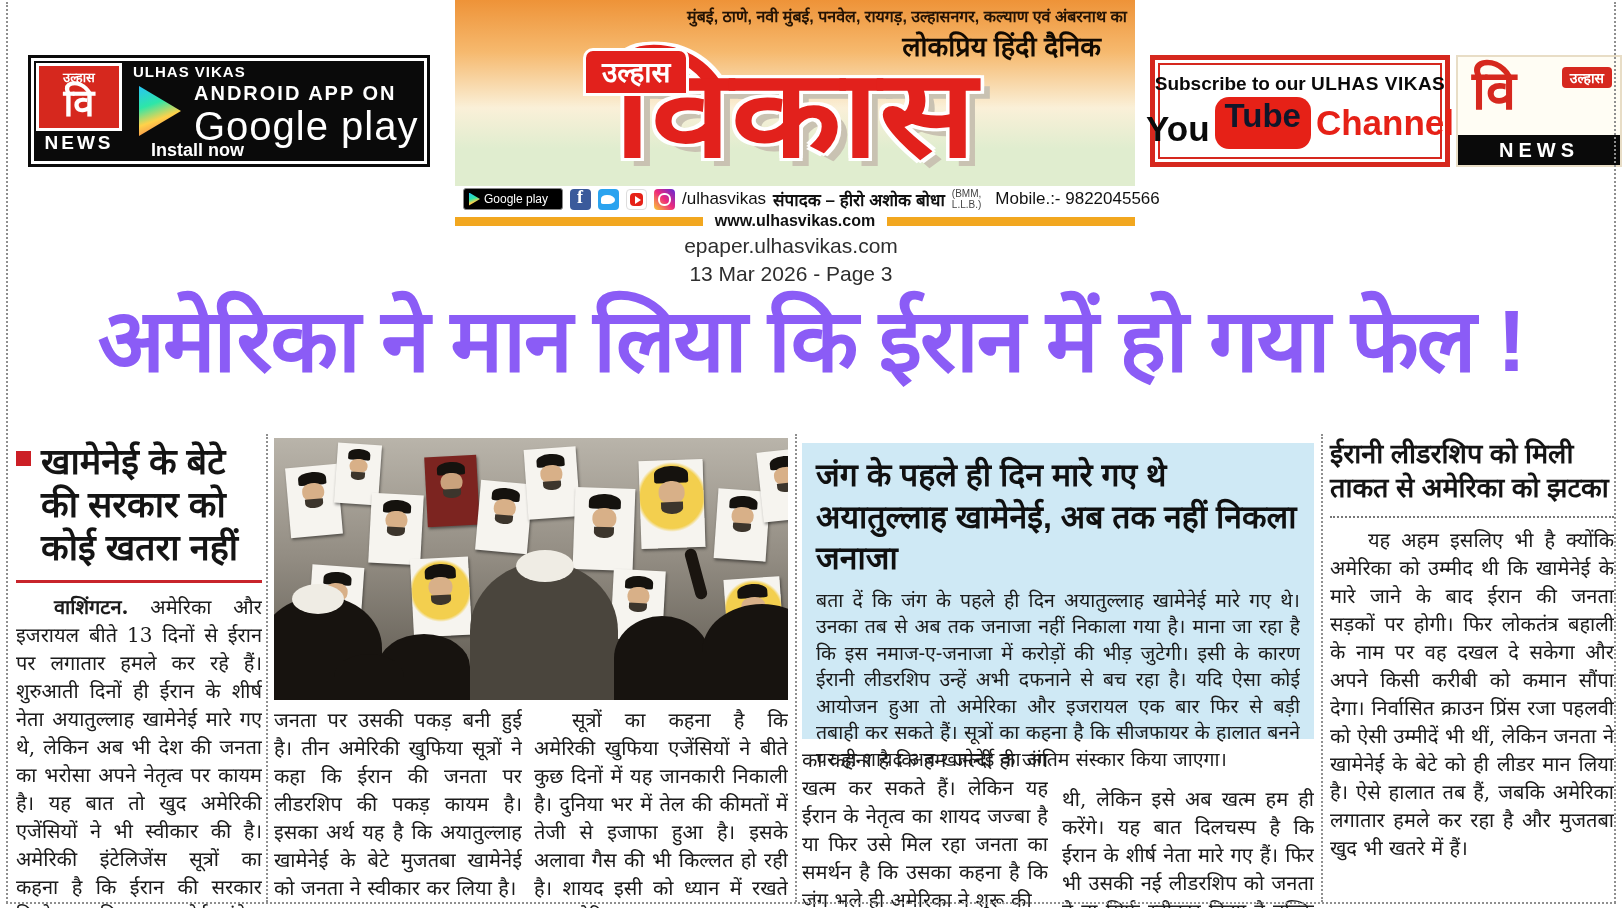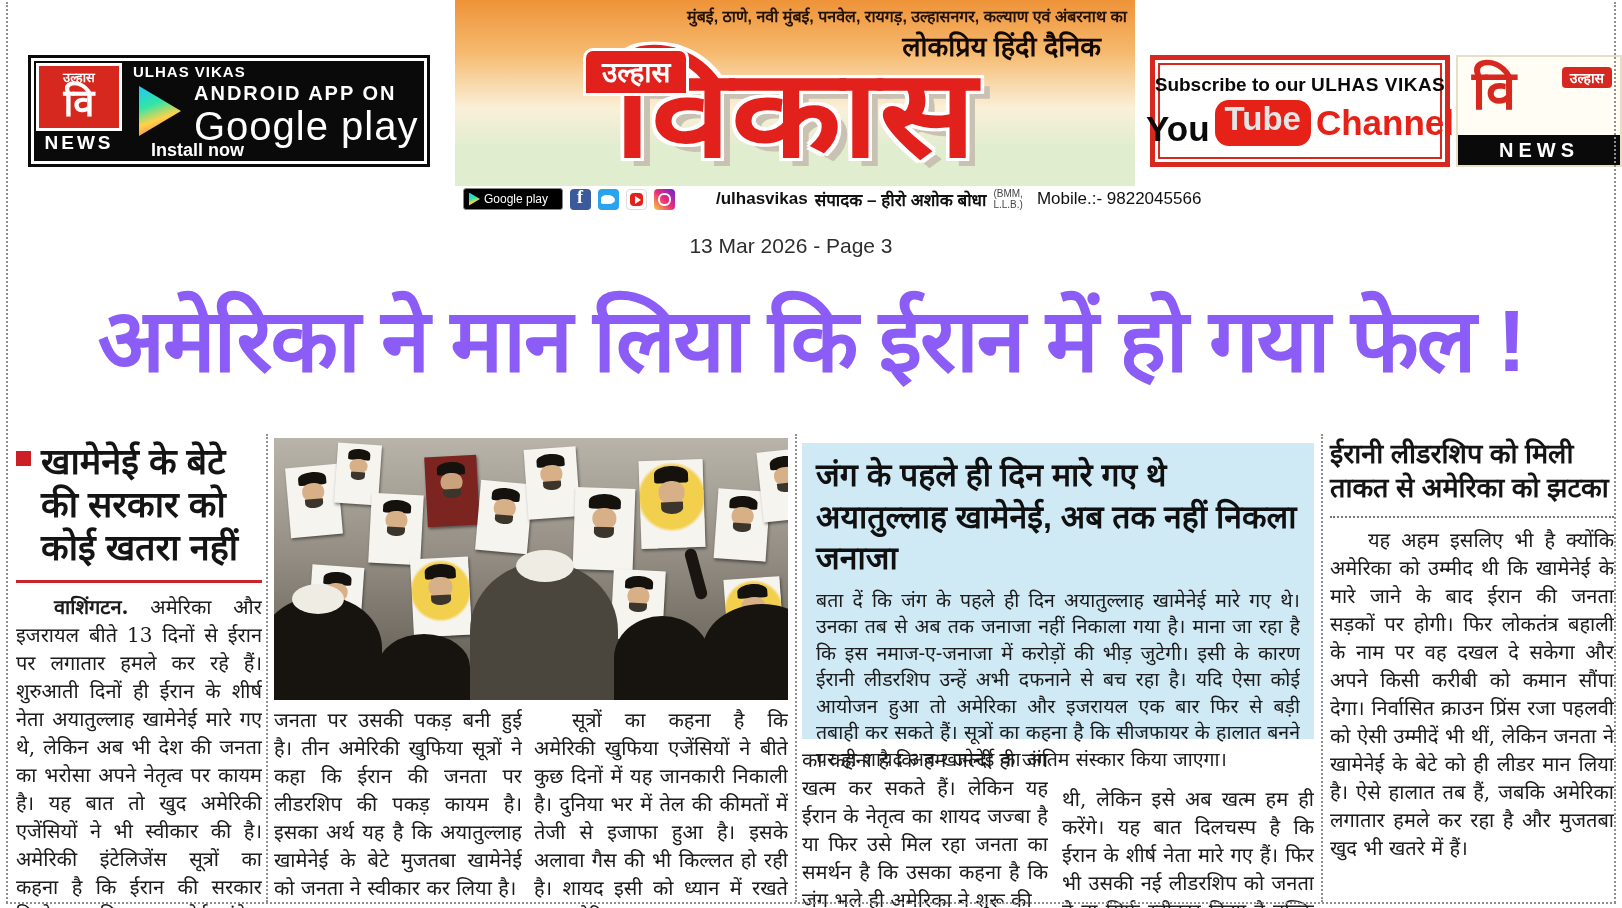--- a/index.html
+++ b/index.html
@@ -57,39 +57,39 @@
   .icon { width:21px; height:21px; border-radius:4px; position:relative; flex:none; }
   .fb { background:#3a5a9b; } .fb::after { content:"f"; color:#fff; font-family:"Liberation Serif",serif;
     font-weight:700; font-size:18px; position:absolute; left:7px; top:-2px; }
   .tw { background:#2aa3ef; } .tw::after { content:""; position:absolute; left:3px; top:6px;
     width:14px; height:9px; background:#fff; border-radius:65% 85% 70% 20%; }
   .yt { background:#fff; border:1px solid #ddd; } .yt::after { content:""; position:absolute; inset:3px;
     background:#e62117; border-radius:4px; } .yt::before { content:""; position:absolute; left:8px; top:6px;
     border-left:6px solid #fff; border-top:4px solid transparent; border-bottom:4px solid transparent; z-index:1; }
   .ig { background:linear-gradient(45deg,#f9ce34,#ee2a7b 50%,#6228d7); }
   .ig::after { content:""; position:absolute; inset:4px; border:2px solid #fff; border-radius:6px; }
-  .mh-handle { font-weight:700; font-size:17px; color:#111; white-space:nowrap;margin-left:34px; }
+  .mh-handle { font-weight:400; font-size:17px; color:#111; white-space:nowrap; }
   .mh-editor { font-weight:700; font-size:17px; color:#111; white-space:nowrap; }
   .mh-qual { font-size:10px; color:#444; }
   .mh-spacer { flex:1; }
   .mh-mobile { font-weight:400; font-size:17px; color:#111; white-space:nowrap; }
   .mh-webrow { position:absolute; left:0; right:0; top:212px; display:flex; align-items:center; z-index:4; }
   .mh-webrow .bar { flex:1; height:9px; background:#f2a71f; }
   .mh-web { font-weight:800; font-size:16px; color:#111; padding:0 12px; white-space:nowrap; }
 
   
   .right-banner { position:absolute; left:1150px; top:55px; width:472px; height:112px; }
   .rb-sub { position:absolute; left:0; top:0; width:300px; height:112px; background:#fff;
     border:5px solid #d6281e; box-shadow:inset 0 0 0 3px #fff, inset 0 0 0 5px #d6281e;
     display:flex; flex-direction:column; justify-content:center; align-items:center; gap:2px; }
   .rb-line1 { font-size:19px; font-weight:700; color:#0a0a0a; white-space:nowrap; }
   .rb-line1 b { font-weight:900; letter-spacing:0.5px; }
   .rb-line2 { display:flex; align-items:center; gap:5px; white-space:nowrap; }
   .rb-you { font-size:35px; font-weight:900; color:#0a0a0a;margin-top:11px; }
-  .rb-tube { font-size:33px; font-weight:900; color:#e5e5e5; background:#e62117; border-radius:14px; padding:0 10px 8px; }
+  .rb-tube { font-size:33px; font-weight:900; color:#0f172a; background:#e62117; border-radius:14px; padding:0 10px 14px; }
   .rb-chan { font-size:35px; font-weight:900; color:#e62117; }
   .rb-news { position:absolute; left:306px; top:0; width:166px; height:112px; background:#fffdf4;
     border:2px solid #e8ddc6; }
   .rb-news .big { position:absolute; left:14px; top:6px; font-size:54px; font-weight:900; color:#d6281e; line-height:1; }
   .rb-news .small { position:absolute; right:8px; top:10px; background:#d6281e; color:#fff;
     font-size:14px; font-weight:700; padding:1px 8px; border-radius:4px; }
   .rb-news .strip { position:absolute; left:0; right:0; bottom:0; height:30px; background:#0a0a0a;
     color:#fff; font-weight:900; font-size:20px; letter-spacing:5px; text-align:center; line-height:30px; }
 
   
@@ -172,20 +172,25 @@
       <span class="icon fb"></span>
       <span class="icon tw"></span>
       <span class="icon yt"></span>
       <span class="icon ig"></span>
       <span class="mh-handle">/ulhasvikas</span>
       <span class="mh-editor">संपादक – हीरो अशोक बोधा</span>
       <span class="mh-qual">(BMM, L.L.B.)</span>
       <span class="mh-spacer"></span>
       <span class="mh-mobile">Mobile.:- 9822045566</span>
     </div>
+    <div class="mh-webrow">
+      <span class="bar"></span>
+      <span class="mh-web">www.ulhasvikas.com</span>
+      <span class="bar"></span>
+    </div>
   </div>
 
   <div class="right-banner">
     <div class="rb-sub">
       <div class="rb-line1">
         <span>Subscribe to our</span>
         <b>ULHAS VIKAS</b>
       </div>
       <div class="rb-line2">
         <span class="rb-you">You</span>
@@ -194,20 +199,21 @@
       </div>
     </div>
     <div class="rb-news">
       <span class="big">वि</span>
       <span class="small">उल्हास</span>
       <span class="strip">NEWS</span>
     </div>
   </div>
 
   <div class="page-info">
+    <div>epaper.ulhasvikas.com</div>
     <div>13 Mar 2026 - Page 3</div>
   </div>
 
   <h1 class="headline">अमेरिका ने मान लिया कि ईरान में हो गया फेल !</h1>
 
   <div class="col-left">
     <div class="lead-head">
       <span class="bullet"></span>
       <h2>खामेनेई के बेटे की सरकार को कोई खतरा नहीं</h2>
     </div>

